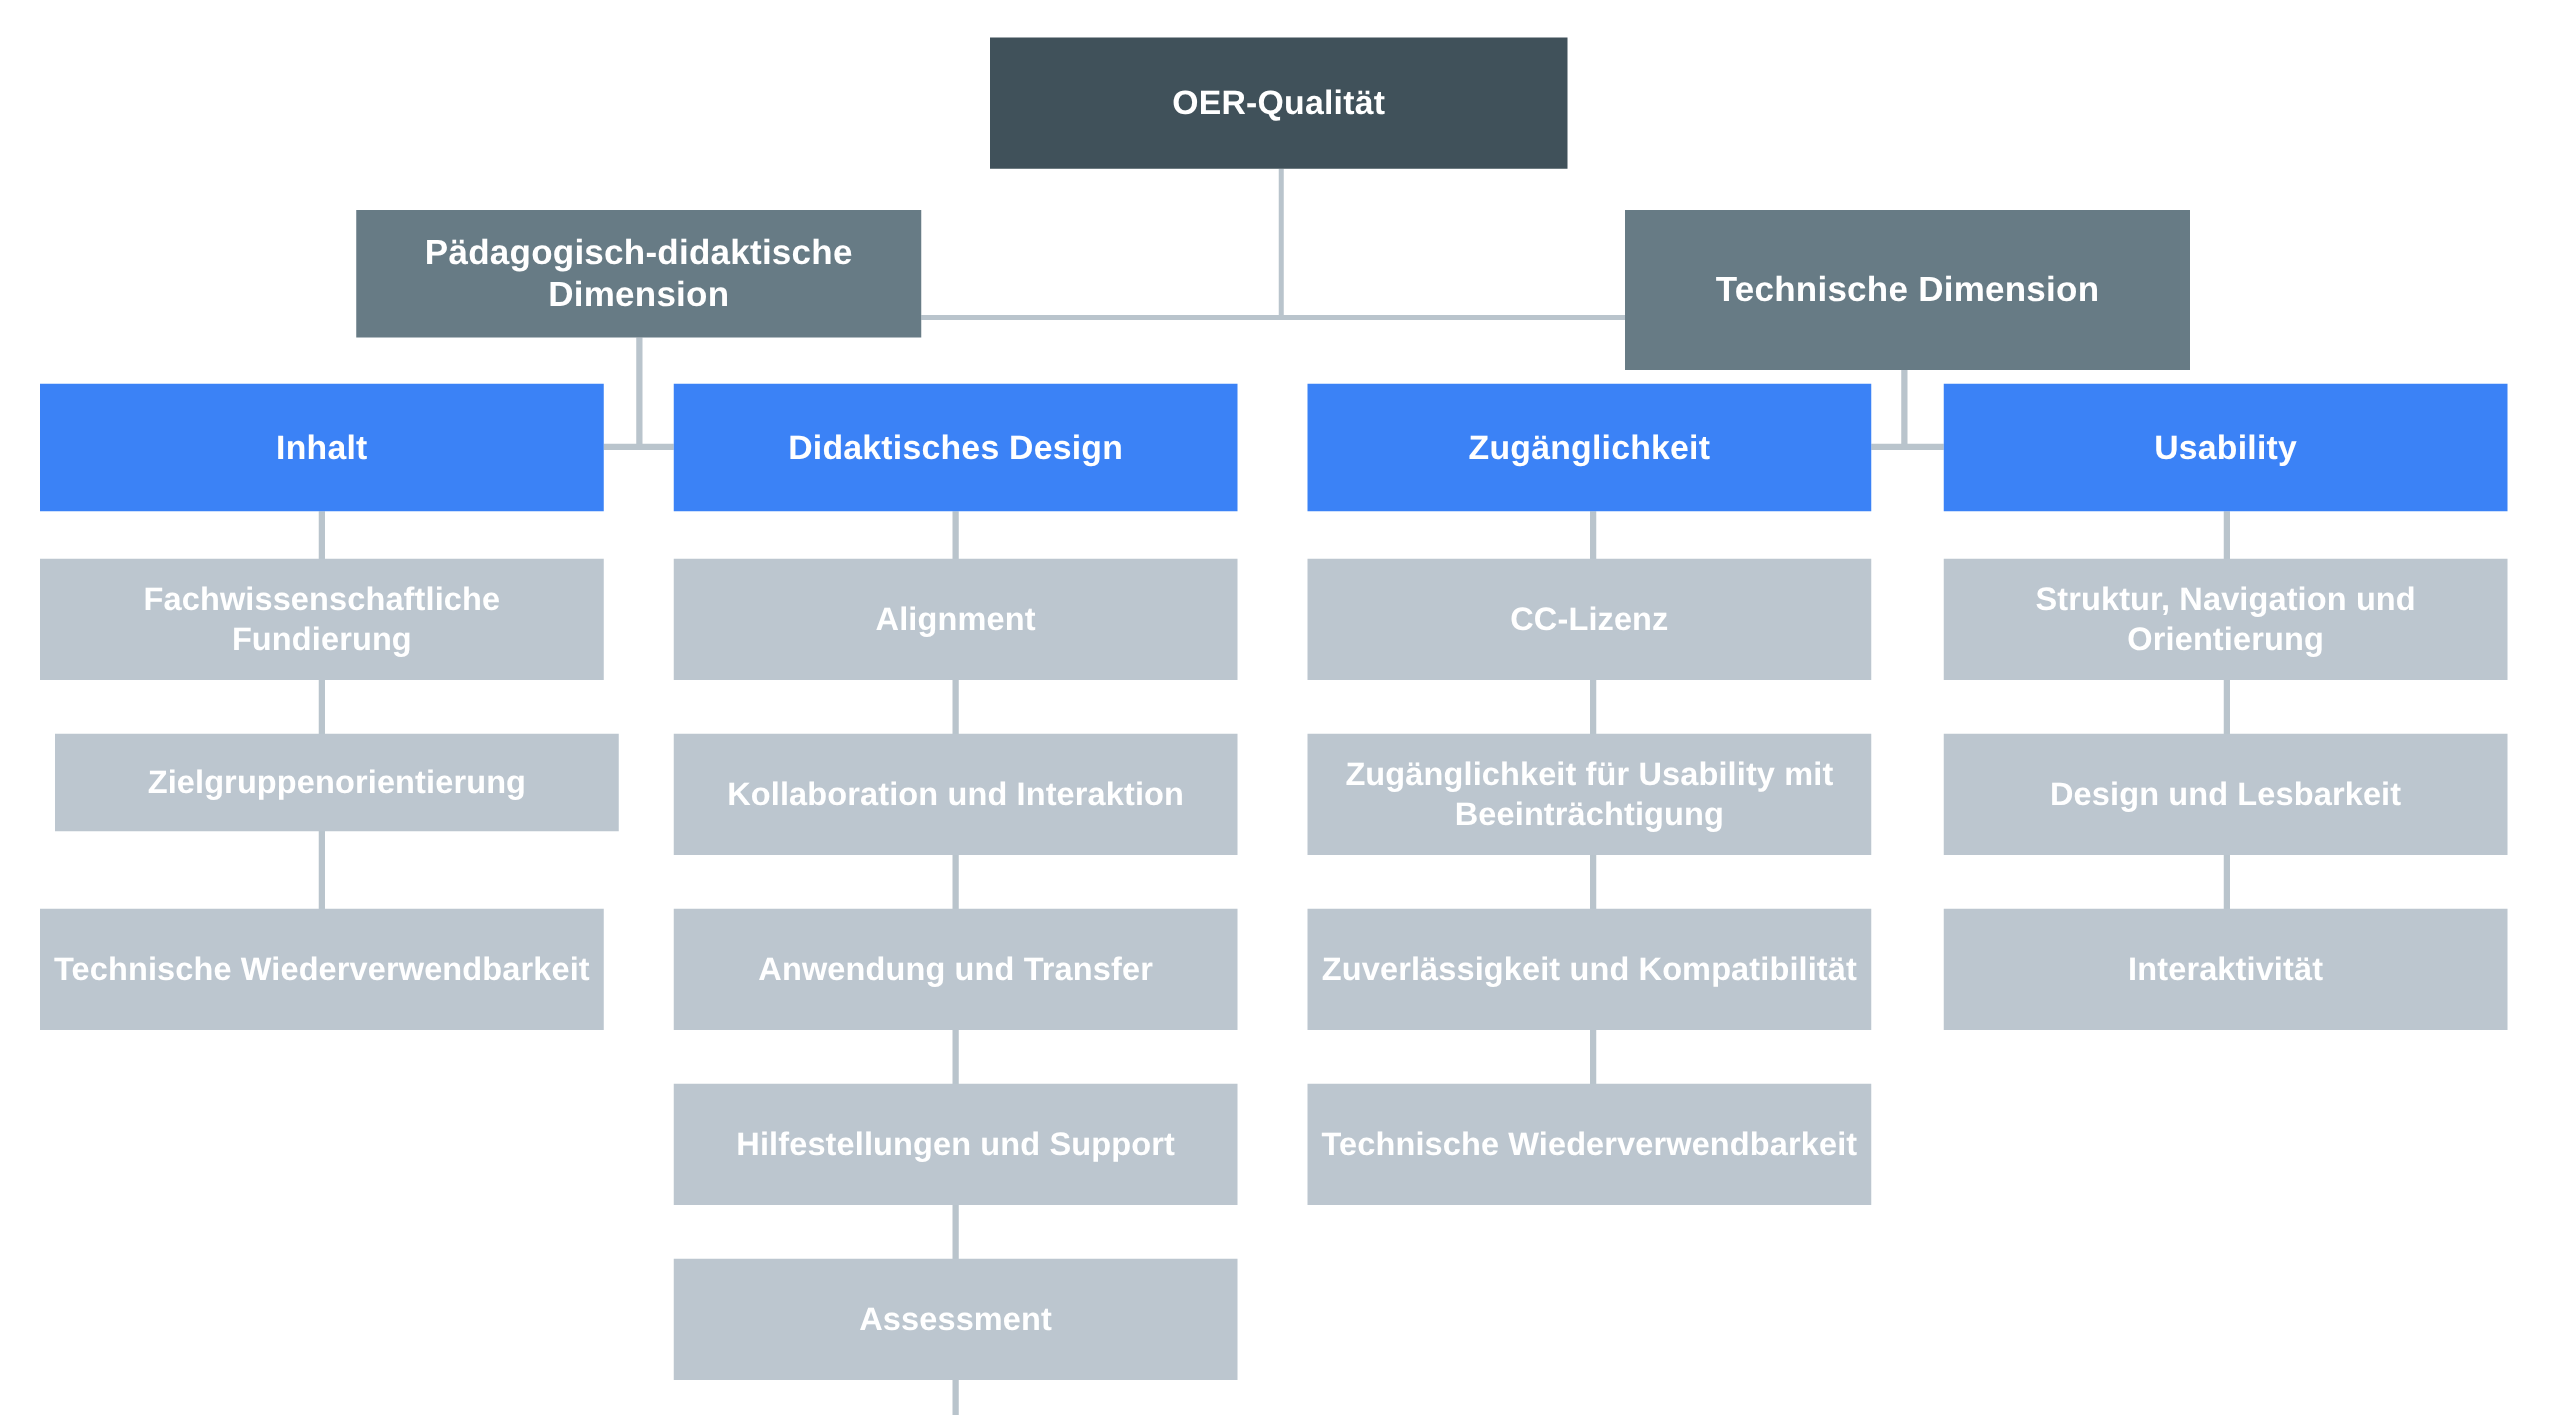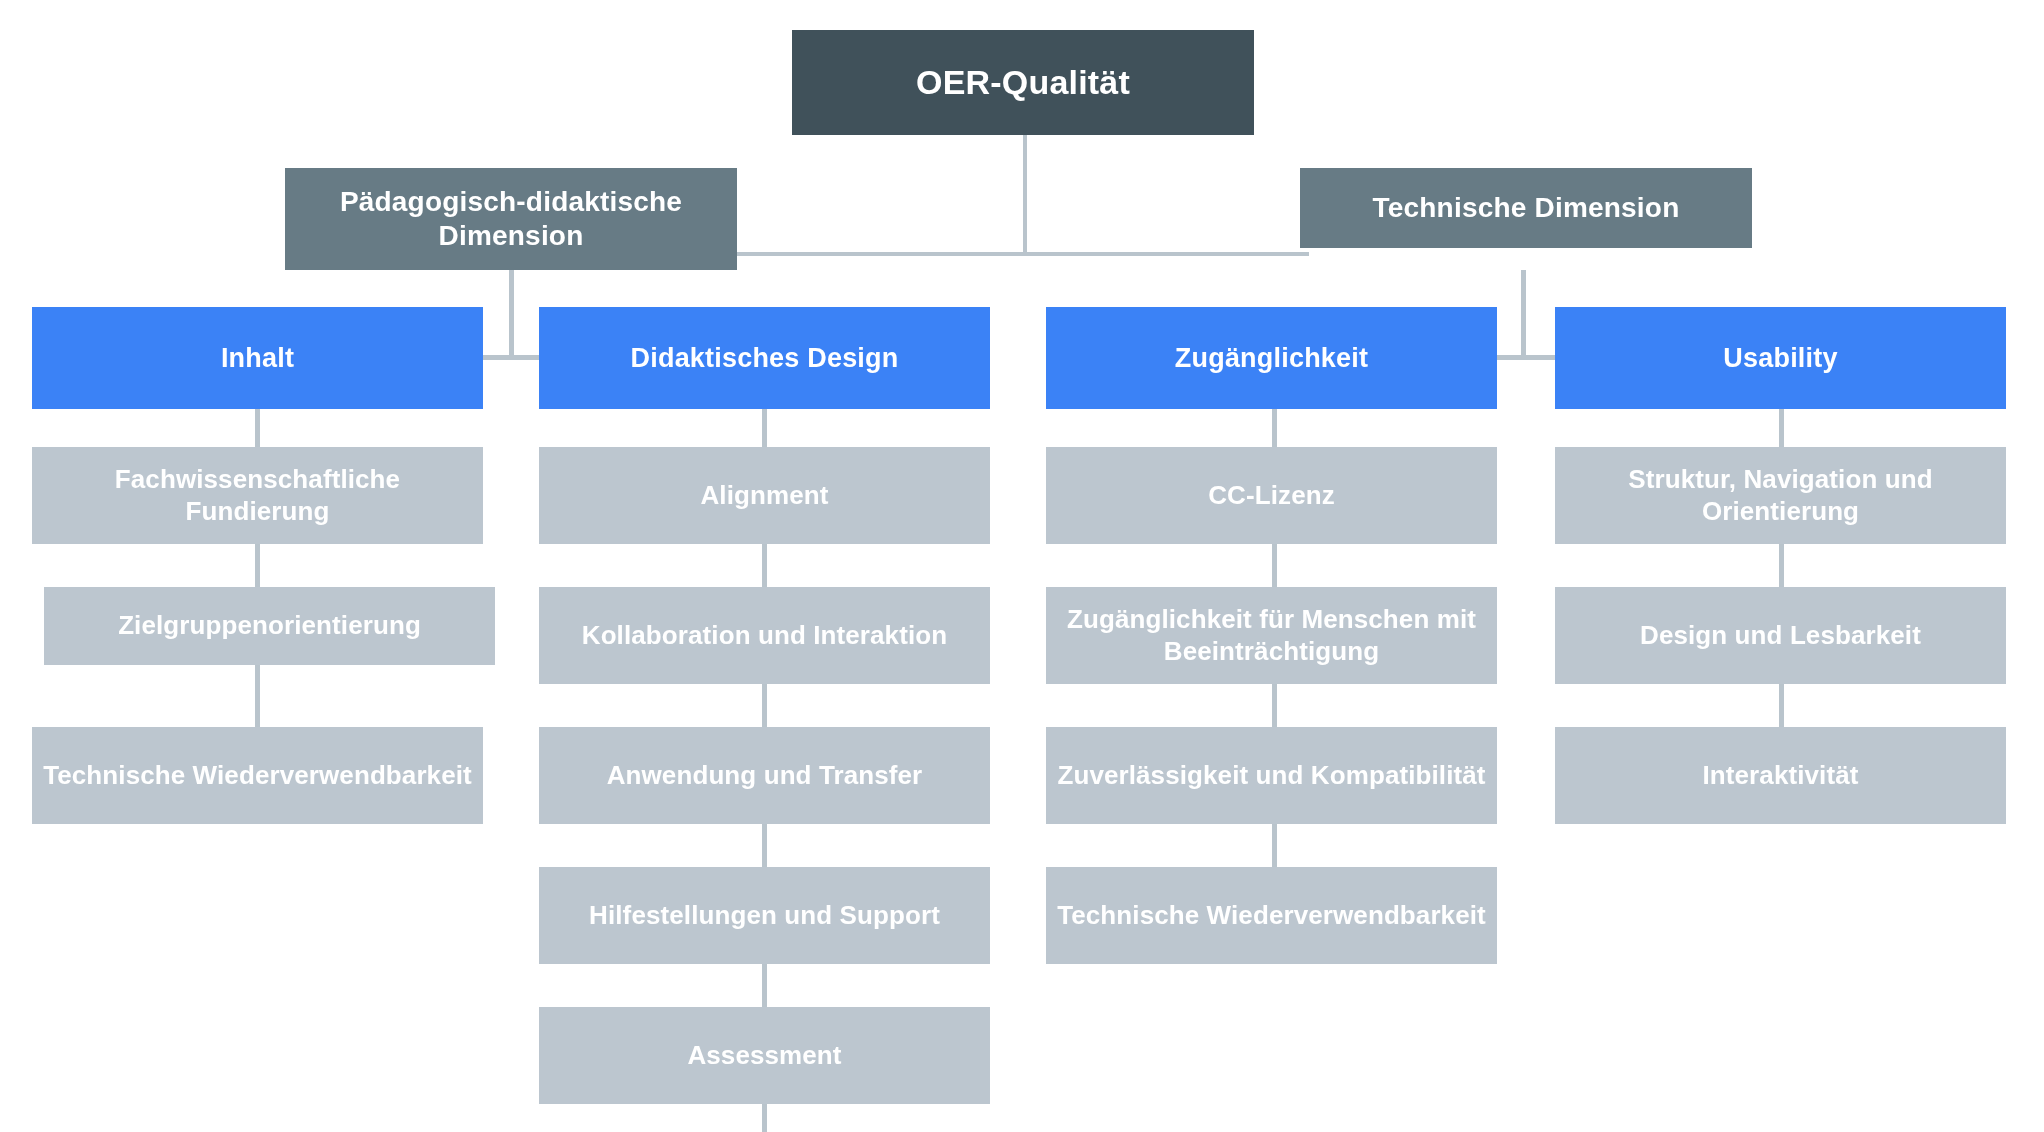--- a/index.html
+++ b/index.html
@@ -11,21 +11,21 @@
     display:flex;
     align-items:center;
     justify-content:center;
     text-align:center;
     color:#ffffff;
     font-weight:bold;
     line-height:1.22;
     padding:4px 10px;
     z-index:3;
   }
-  .lvl-root{background:#40515a;font-size:34px;letter-spacing:.2px;}
+  .lvl-root{background:#40515a;font-size:27px;letter-spacing:.2px;}
   .lvl-dim{background:#677b85;font-size:28px;letter-spacing:.2px;}
   .lvl-cat{background:#3b82f6;font-size:27px;letter-spacing:.2px;}
   .lvl-leaf{background:#bcc6cf;font-size:26px;letter-spacing:.1px;}
   .conn{position:absolute;background:#b9c4cc;z-index:1;}
 </style>
 </head>
 <body>
 
 <div id="stage">
 
@@ -46,21 +46,21 @@
   <div class="conn" style="left:762px;top:409px;width:5px;height:807px;"></div>
 
   <div class="conn" style="left:1272px;top:409px;width:5px;height:524px;"></div>
 
   <div class="conn" style="left:1779px;top:409px;width:5px;height:383px;"></div>
 
   <div class="node lvl-root" style="left:792px;top:30px;width:462px;height:105px;">OER-Qualität</div>
 
   <div class="node lvl-dim" style="left:285px;top:168px;width:452px;height:102px;">Pädagogisch-didaktische Dimension</div>
 
-  <div class="node lvl-dim" style="left:1300px;top:168px;width:452px;height:80px;">Technische Dimension</div>
+  <div class="node lvl-dim" style="left:1300px;top:168px;width:452px;height:128px;">Technische Dimension</div>
 
   <div class="node lvl-cat" style="left:32px;top:307px;width:451px;height:102px;">Inhalt</div>
 
   <div class="node lvl-cat" style="left:539px;top:307px;width:451px;height:102px;">Didaktisches Design</div>
 
   <div class="node lvl-cat" style="left:1046px;top:307px;width:451px;height:102px;">Zugänglichkeit</div>
 
   <div class="node lvl-cat" style="left:1555px;top:307px;width:451px;height:102px;">Usability</div>
 
   <div class="node lvl-leaf" style="left:32px;top:447px;width:451px;height:97px;">Fachwissenschaftliche Fundierung</div>
@@ -74,21 +74,21 @@
   <div class="node lvl-leaf" style="left:539px;top:587px;width:451px;height:97px;">Kollaboration und Interaktion</div>
 
   <div class="node lvl-leaf" style="left:539px;top:727px;width:451px;height:97px;">Anwendung und Transfer</div>
 
   <div class="node lvl-leaf" style="left:539px;top:867px;width:451px;height:97px;">Hilfestellungen und Support</div>
 
   <div class="node lvl-leaf" style="left:539px;top:1007px;width:451px;height:97px;">Assessment</div>
 
   <div class="node lvl-leaf" style="left:1046px;top:447px;width:451px;height:97px;">CC-Lizenz</div>
 
-  <div class="node lvl-leaf" style="left:1046px;top:587px;width:451px;height:97px;">Zugänglichkeit für Menschen mit Beeinträchtigung</div>
+  <div class="node lvl-leaf" style="left:1046px;top:587px;width:451px;height:97px;">Zugänglichkeit für Usability mit Beeinträchtigung</div>
 
   <div class="node lvl-leaf" style="left:1046px;top:727px;width:451px;height:97px;">Zuverlässigkeit und Kompatibilität</div>
 
   <div class="node lvl-leaf" style="left:1046px;top:867px;width:451px;height:97px;">Technische Wiederverwendbarkeit</div>
 
   <div class="node lvl-leaf" style="left:1555px;top:447px;width:451px;height:97px;">Struktur, Navigation und Orientierung</div>
 
   <div class="node lvl-leaf" style="left:1555px;top:587px;width:451px;height:97px;">Design und Lesbarkeit</div>
 
   <div class="node lvl-leaf" style="left:1555px;top:727px;width:451px;height:97px;">Interaktivität</div>

